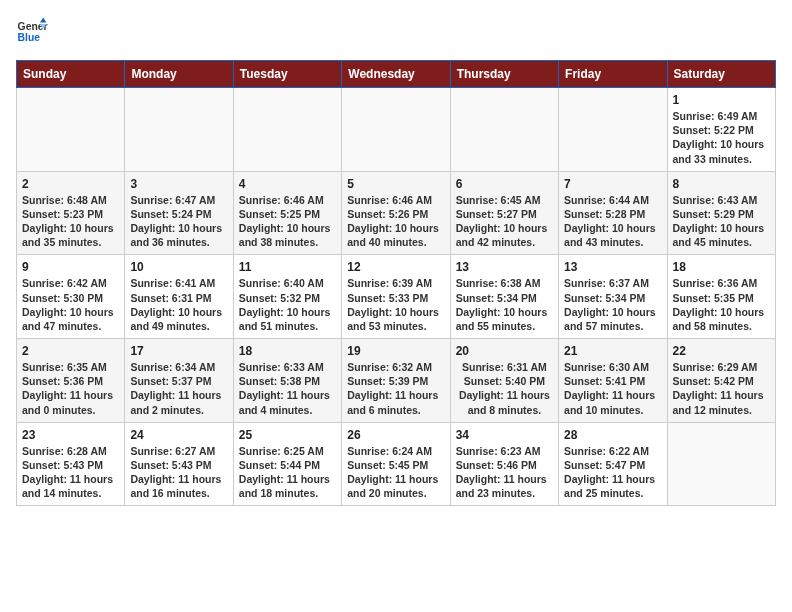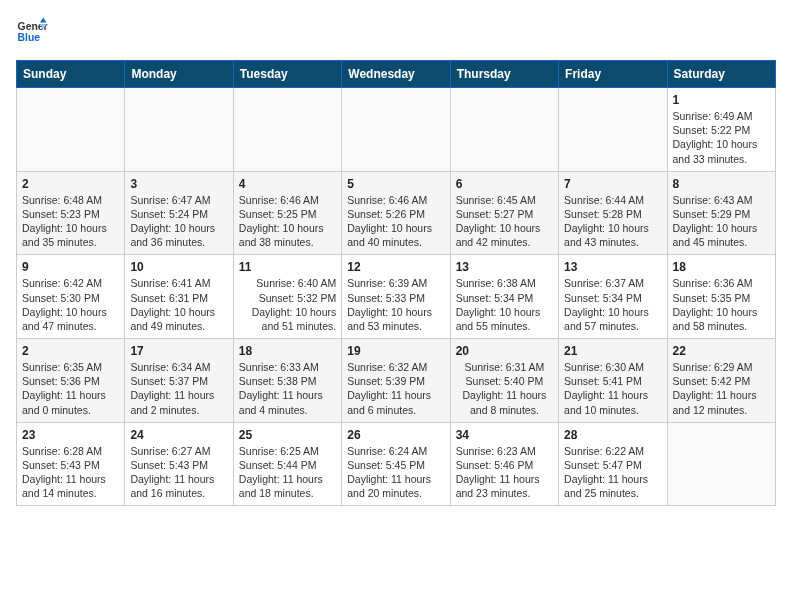--- a/index.html
+++ b/index.html
@@ -36,21 +36,21 @@
     .subtitle {
       font-size: 14px;
       color: #444;
     }
     table {
       width: 100%;
       border-collapse: collapse;
       font-size: 11px;
     }
     thead tr {
-      background-color: #0c4a6e;
+      background-color: #7f1d1d;
       color: #fff;
     }
     thead th {
       padding: 6px 6px;
       text-align: left;
       font-size: 12px;
       font-weight: bold;
       border: 1px solid #1565c0;
     }
     tbody td {
@@ -68,20 +68,21 @@
       font-size: 12px;
       font-weight: bold;
       color: #222;
       display: block;
       margin-bottom: 2px;
     }
     .cell-text {
       font-size: 10.5px;
       color: #333;
       line-height: 1.35;
+      font-weight: bold;
     }
     .empty-cell {
       background: #f9f9f9 !important;
     }
   </style>
 </head>
 <body>
 
 <div class="header-area">
   <div class="logo">
@@ -177,21 +178,21 @@
 Daylight: 10 hours and 47 minutes.</div>
         </td>
         <td>
           <span class="day-num">10</span>
           <div class="cell-text" style="white-space: pre-line;">Sunrise: 6:41 AM
 Sunset: 6:31 PM
 Daylight: 10 hours and 49 minutes.</div>
         </td>
         <td>
           <span class="day-num">11</span>
-          <div class="cell-text" style="white-space: pre-line; text-align: right;">Sunrise: 6:40 AM
+          <div class="cell-text" style="white-space: pre-line;">Sunrise: 6:40 AM
 Sunset: 5:32 PM
 Daylight: 10 hours and 51 minutes.</div>
         </td>
         <td>
           <span class="day-num">12</span>
           <div class="cell-text" style="white-space: pre-line;">Sunrise: 6:39 AM
 Sunset: 5:33 PM
 Daylight: 10 hours and 53 minutes.</div>
         </td>
         <td>

